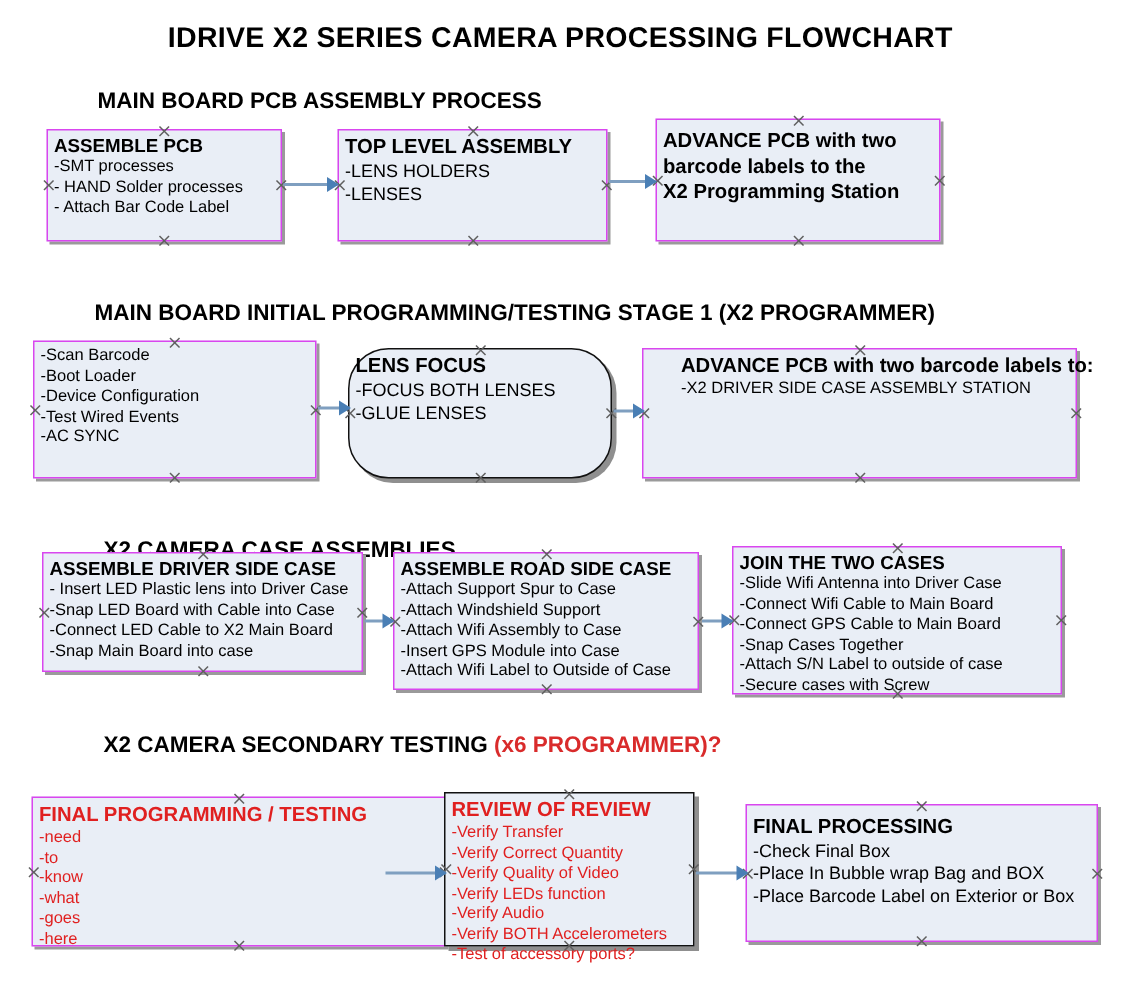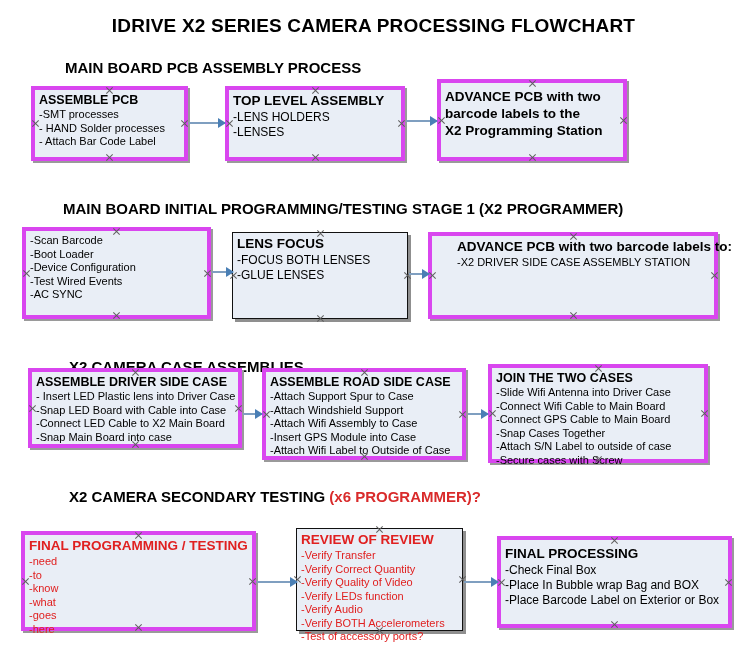--- a/index.html
+++ b/index.html
@@ -30,21 +30,21 @@
     color:#000000;
     white-space:nowrap;
     margin-left:40px;
   }
   .section-title .accent{color:#d92b2b;}
 
   
   .node{
     position:absolute;
     background:#e9eef6;
-    border:4px solid #d946ef;
+    border:1px solid #d946ef;
     box-sizing:border-box;
     box-shadow:2px 2px 0 0 #9a9a9a;
     padding:3px 2px 2px 4px;
     overflow:visible;
   }
   .node.shadow-strong{
     box-shadow:3px 3px 0 0 #8f8f8f;
     border:1px solid #111111;
   }
   .node .n-title{
@@ -157,21 +157,21 @@
     <div class="n-line">-Boot Loader</div>
     <div class="n-line">-Device Configuration</div>
     <div class="n-line">-Test Wired Events</div>
     <div class="n-line">-AC SYNC</div>
     <span class="handle" style="left:50%;top:0;"></span>
     <span class="handle" style="left:50%;top:100%;"></span>
     <span class="handle" style="left:0;top:50%;"></span>
     <span class="handle" style="left:100%;top:50%;"></span>
   </div>
 
-  <div class="node shadow-strong" style="left:232px;top:232px;width:176px;height:87px;">
+  <div class="node shadow-strong" style="left:232px;top:232px;width:176px;height:87px;border-radius:27px;">
     <div class="n-title big">LENS FOCUS</div>
     <div class="n-line big">-FOCUS BOTH LENSES</div>
     <div class="n-line big">-GLUE LENSES</div>
     <span class="handle" style="left:50%;top:0;"></span>
     <span class="handle" style="left:50%;top:100%;"></span>
     <span class="handle" style="left:0;top:50%;"></span>
     <span class="handle" style="left:100%;top:50%;"></span>
   </div>
 
   <div class="node" style="left:428px;top:232px;width:290px;height:87px;padding-left:25px;">
@@ -237,21 +237,21 @@
     <span class="arrow-head"></span>
   </div>
   <div class="conn" style="left:468px;top:413px;width:20px;">
     <span class="arrow-head"></span>
   </div>
 
   <div class="section-title" style="left:29px;top:488px;">
     <span>X2 CAMERA SECONDARY TESTING </span><span class="accent">(x6 PROGRAMMER)?</span>
   </div>
 
-  <div class="node red" style="left:21px;top:531px;width:235px;height:100px;">
+  <div class="node red" style="left:21px;top:531px;width:276px;height:100px;">
     <div class="n-title big">FINAL PROGRAMMING / TESTING</div>
     <div class="n-line">-need</div>
     <div class="n-line">-to</div>
     <div class="n-line">-know</div>
     <div class="n-line">-what</div>
     <div class="n-line">-goes</div>
     <div class="n-line">-here</div>
     <span class="handle" style="left:50%;top:0;"></span>
     <span class="handle" style="left:50%;top:100%;"></span>
     <span class="handle" style="left:0;top:50%;"></span>

